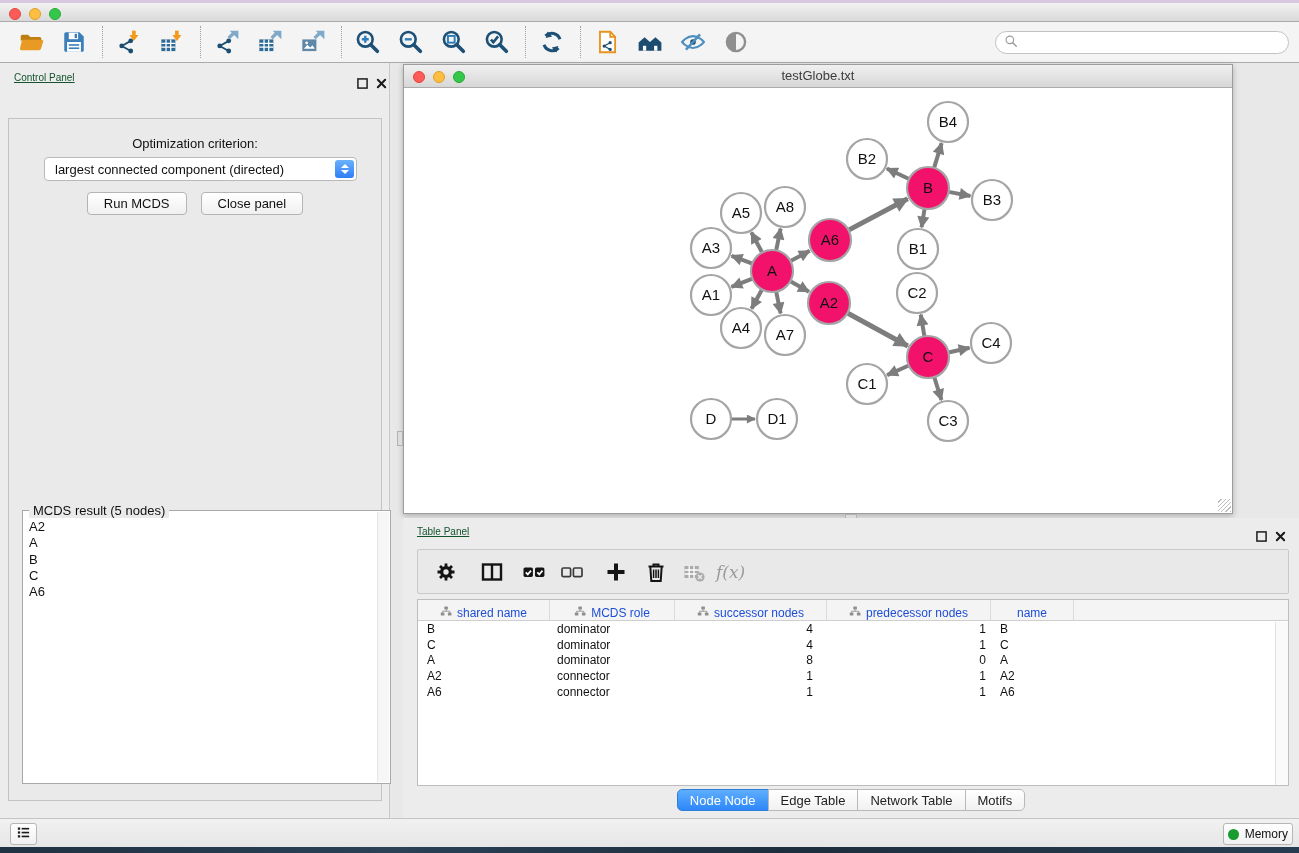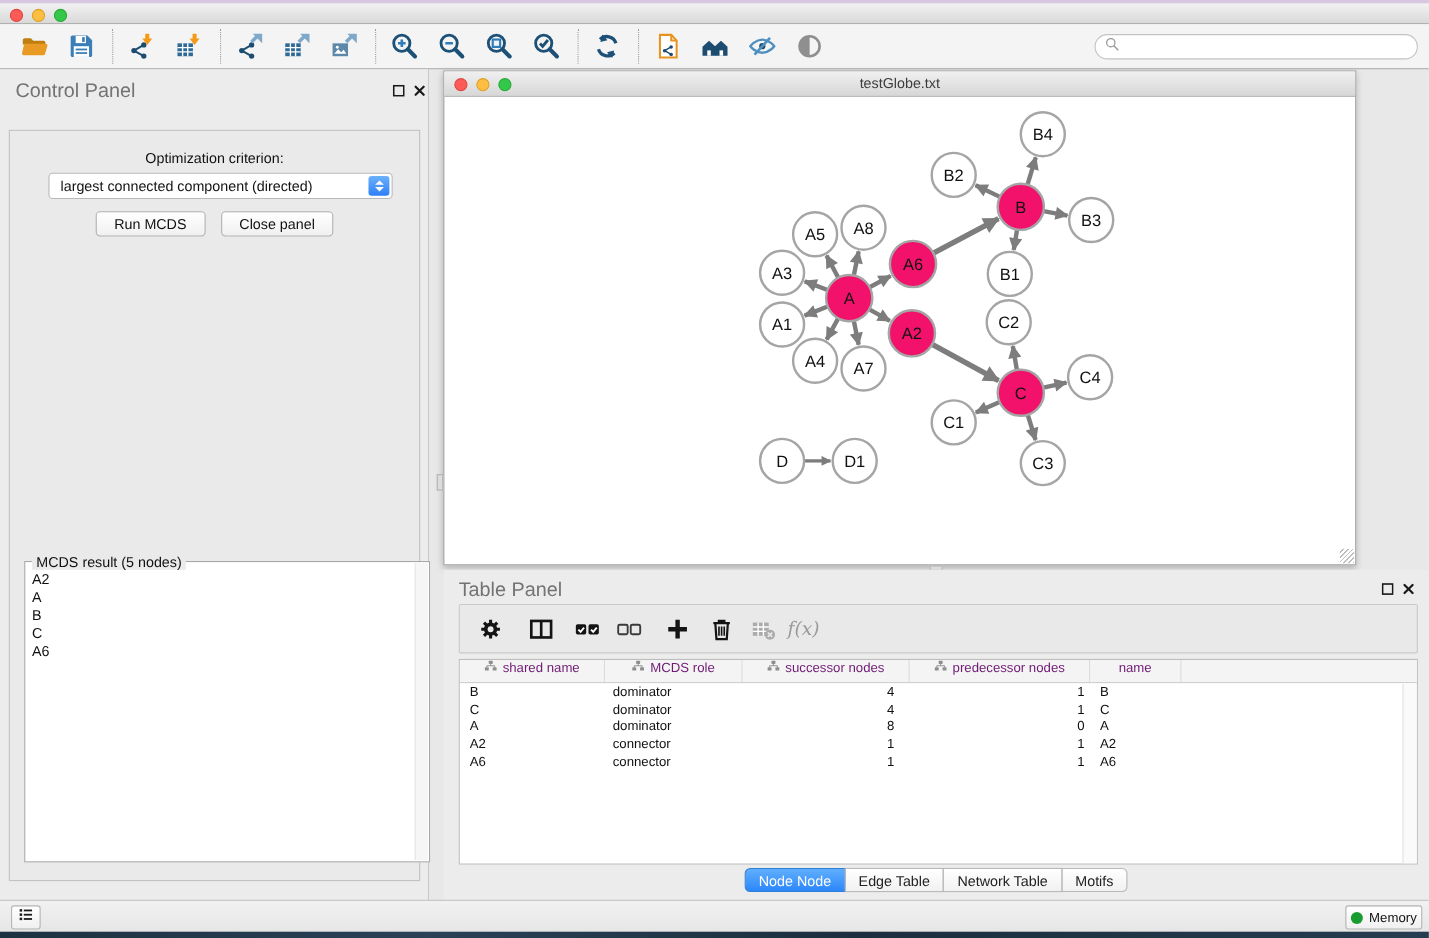--- a/index.html
+++ b/index.html
@@ -17,21 +17,21 @@
   .tb-title { position:absolute; left:0; right:0; top:2px; text-align:center; font-size:13px; color:#3C3C3C; }
 
   
   .toolbar { position:absolute; top:22px; left:0; right:0; height:41px; background:#F4F4F4; border-bottom:1px solid #ABABAB; display:flex; align-items:center; padding-left:14px; }
   .tbtn { width:34px; height:32px; display:flex; align-items:center; justify-content:center; margin-right:9px; }
   .tsep { border-left:1px dotted #9F9F9F; height:32px; margin:0 9px 0 2px; }
   .searchbox { position:absolute; right:10px; top:9px; width:294px; height:23px; background:#fff; border:1px solid #C2C2C2; border-radius:12px; display:flex; align-items:center; padding-left:8px; }
   .searchbox input { border:none; outline:none; background:transparent; font-size:13px; flex:1; padding-left:5px; height:100%; }
 
   
-  .panel-title { font-size:18px; color:#737373; }
+  .panel-title { font-size:10px; color:#14532d;text-decoration:underline; }
   .win-icon { cursor:pointer; }
   .tabs { display:flex; }
   .tab { height:22px; padding:0 12px; display:flex; align-items:center; background:linear-gradient(#FFFFFF,#F1F1F1); border:1px solid #B9B9B9; margin-left:-1px; font-size:13px; color:#222; }
   .tab:first-child { border-radius:5px 0 0 5px; margin-left:0; }
   .tab:last-child { border-radius:0 5px 5px 0; }
   .tab.active { background:linear-gradient(#5FAEFD,#2D87FA); color:#fff; border-color:#2E7FD6; }
 
   
   .control-panel { position:absolute; left:0; top:63px; width:390px; bottom:35px; background:#ECECEC; border-right:1px solid #C9C9C9; }
   .cp-header { position:absolute; left:14px; top:9px; }
@@ -66,21 +66,21 @@
   .table-panel { position:absolute; left:403px; top:518px; width:896px; bottom:35px; background:#ECECEC; }
   .tp-title { position:absolute; left:14px; top:8px; }
   .tp-float { position:absolute; right:32px; top:10px; }
   .tp-close { position:absolute; right:13px; top:10px; }
   .tp-toolbar { position:absolute; left:14px; right:10px; top:31px; height:45px; background:#E9E9E9; border:1px solid #C9C9C9; border-radius:2px; display:flex; align-items:center; padding-left:16px; }
   .tp-btn { height:32px; display:flex; align-items:center; justify-content:center; }
   .fx { font-family:"DejaVu Serif", serif; font-style:italic; font-size:17px; color:#9A9A9A; }
   .tp-table { position:absolute; left:14px; right:10px; top:81px; bottom:32px; background:#fff; border:1px solid #BDBDBD; overflow:hidden; }
   .tgrid { display:grid; grid-template-columns:132px 125px 152px 164px 83px 1fr; }
   .thead { height:21px; background:#F4F4F4; border-bottom:1px solid #CFCFCF; }
-  .th { display:flex; align-items:flex-start; justify-content:center; gap:5px; border-right:1px solid #DCDCDC; font-size:12px; color:#701a75; overflow:hidden; }
+  .th { display:flex; align-items:flex-end; justify-content:center; gap:5px; border-right:1px solid #DCDCDC; font-size:12px; color:#1d4ed8; overflow:hidden; }
   .th.noborder { border-right:none; }
   .trow { height:15.7px; align-items:center; font-size:12px; color:#111; }
   .td { overflow:hidden; white-space:nowrap; }
   .td.l0 { padding-left:9px; } .td.l1 { padding-left:7px; }
   .td.r2 { text-align:right; padding-right:14px; } .td.r3 { text-align:right; padding-right:5px; }
   .td.l4 { padding-left:9px; }
   .tp-scroll { position:absolute; top:22px; right:0; width:13px; bottom:0; background:#FAFAFA; border-left:1px solid #E2E2E2; }
   .tp-tabs { position:absolute; bottom:7px; left:0; right:0; display:flex; justify-content:center; }
 
   

